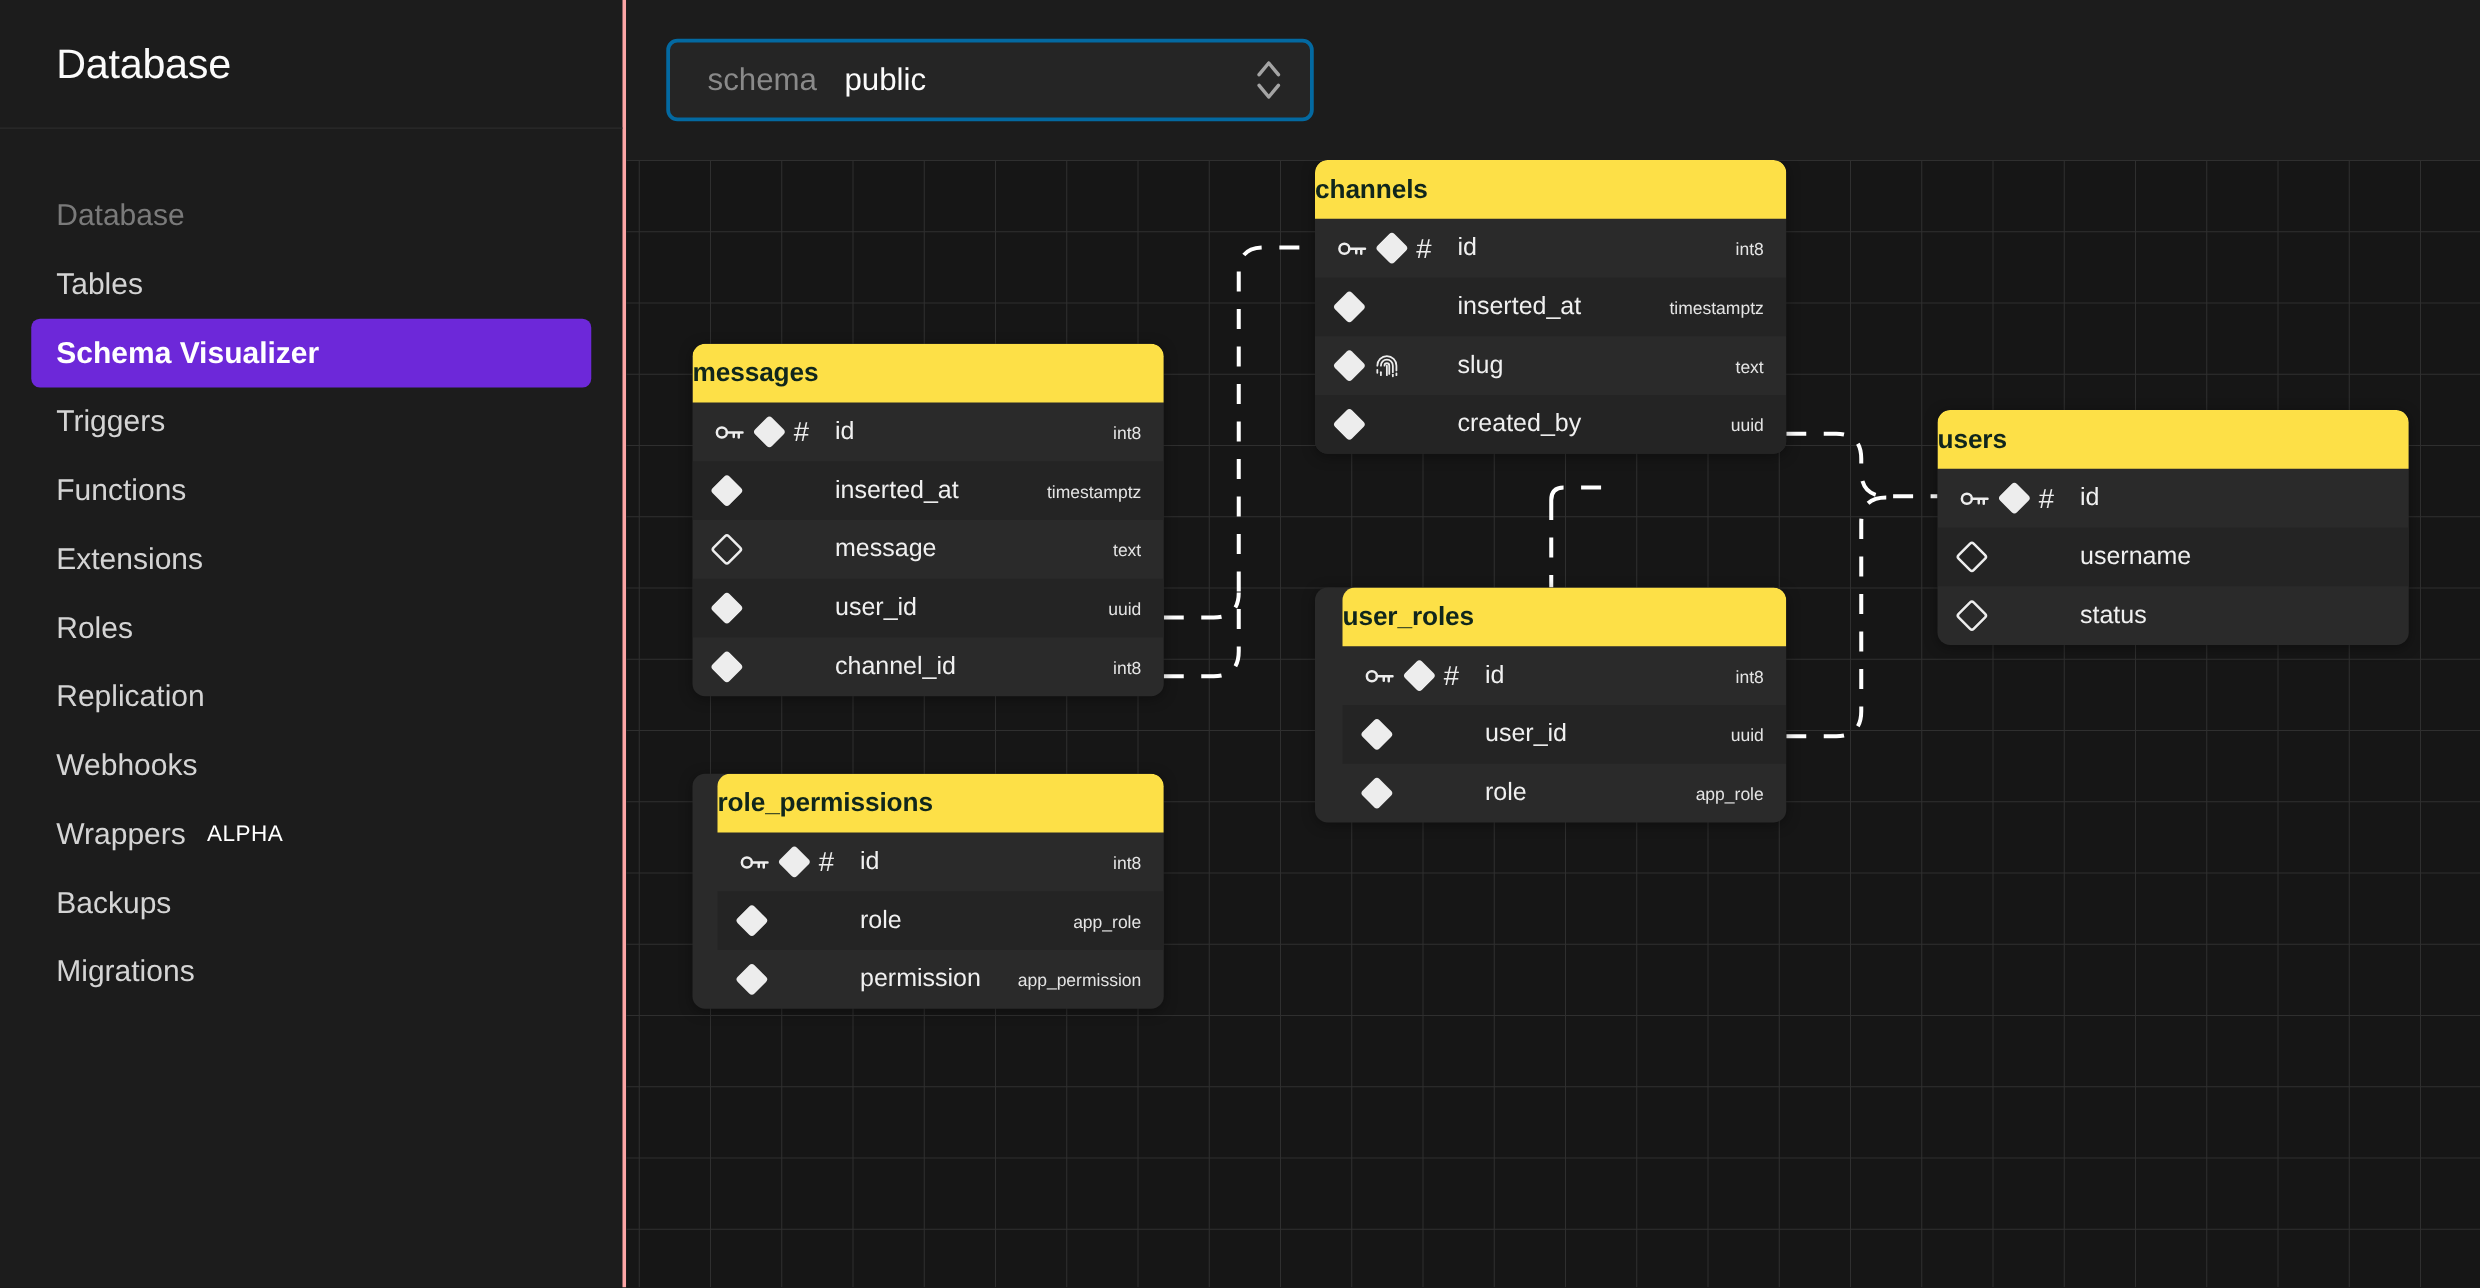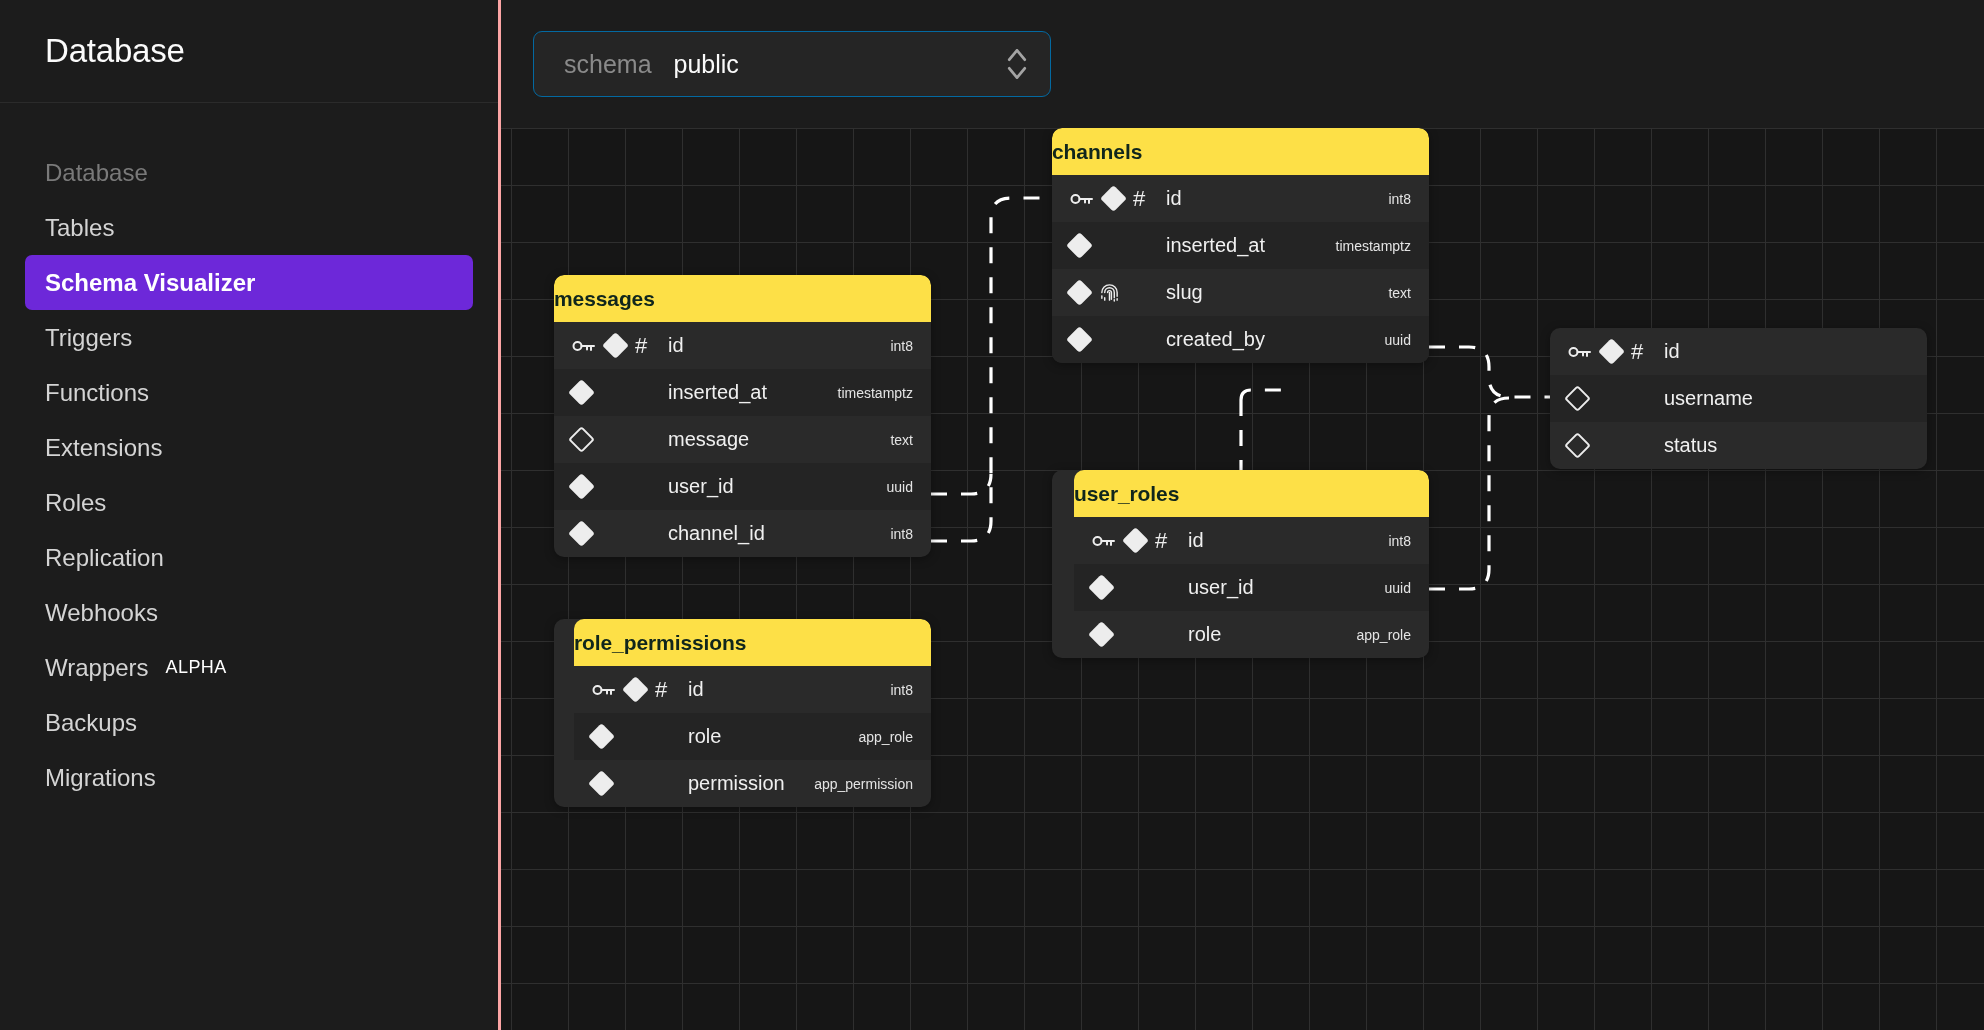--- a/index.html
+++ b/index.html
@@ -98,21 +98,21 @@
     display: flex;
     align-items: center;
     padding-left: 32px;
     z-index: 20;
   }
 
   .schema-select {
     width: 518px;
     height: 66px;
     background: #252525;
-    border: 1px solid #0369a1;
+    border: 3px solid #0369a1;
     border-radius: 9px;
     display: flex;
     align-items: center;
     padding: 0 22px 0 30px;
     cursor: pointer;
     gap: 22px;
   }
 
   .schema-label {
     font-size: 25px;
@@ -457,20 +457,23 @@
             </div>
             <div class="node-row">
               <div class="row-icons">
                 <div class="diamond-filled"></div>
               </div>
               <span class="col-name">role</span>
               <span class="col-type">app_role</span>
             </div>
           </div>
           <div class="node" style="left: 1049px; top: 200px; width: 377px;">
+            <div class="node-header">
+              <span class="node-title">users</span>
+            </div>
             <div class="node-row">
               <div class="row-icons">
                 <svg viewBox="0 0 24 14" width="24" height="14" class="ico">
                   <circle cx="5.5" cy="7" r="4" fill="none" stroke="#ededed" stroke-width="2"></circle>
                   <path d="M9.5 7 H22 M19 7 V11 M15 7 V10.5" stroke="#ededed" stroke-width="2" fill="none" stroke-linecap="round"></path>
                 </svg>
                 <div class="diamond-filled"></div>
                 <span class="hash">#</span>
               </div>
               <span class="col-name">id</span>

